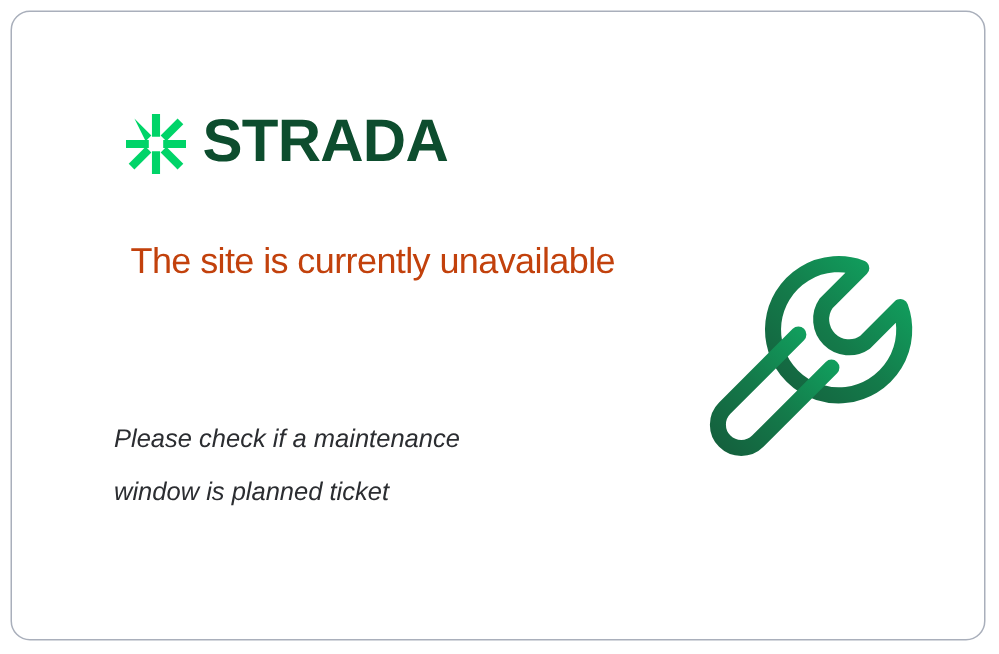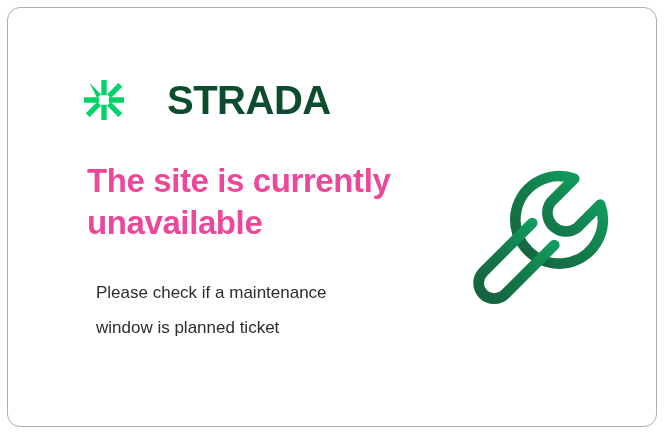--- a/index.html
+++ b/index.html
@@ -32,22 +32,21 @@
     border-radius: 13px;
     overflow: hidden;
   }
   
   #logo-row {
     position: absolute;
     left: 74px;
     top: 66px;
     height: 52px;
     display: flex;
-    align-items: center;
-    gap: 32px;
+    align-items: flex-start;
   }
   #logo-mark {
     width: 44px;
     height: 44px;
     display: block;
     flex: none;
   }
   #logo-wordmark {
     margin-left: 9px;
     font-size: 40px;
@@ -56,37 +55,38 @@
     color: #0d4d2e;
     line-height: 1;
     white-space: nowrap;
   }
   
   #headline {
     position: absolute;
     left: 79px;
     top: 152px;
     width: 330px;
-    font-size: 33px;
-    font-weight: bold;
+    font-size: 24px;
+    font-weight: normal;
     line-height: 1.28;
     letter-spacing: -0.4px;
-    color: #ec4899;
+    color: #c2410c;
     margin: 0;
   }
   
   #body-copy {
     position: absolute;
-    left: 88px;
+    left: 68px;
     top: 268px;
     width: 310px;
     font-size: 17px;
     line-height: 2.05;
     color: #2b2d31;
     margin: 0;
+    font-style: italic;
   }
   #body-copy .line {
     display: block;
     white-space: nowrap;
   }
   
   #wrench {
     position: absolute;
     left: 452px;
     top: 152px;

